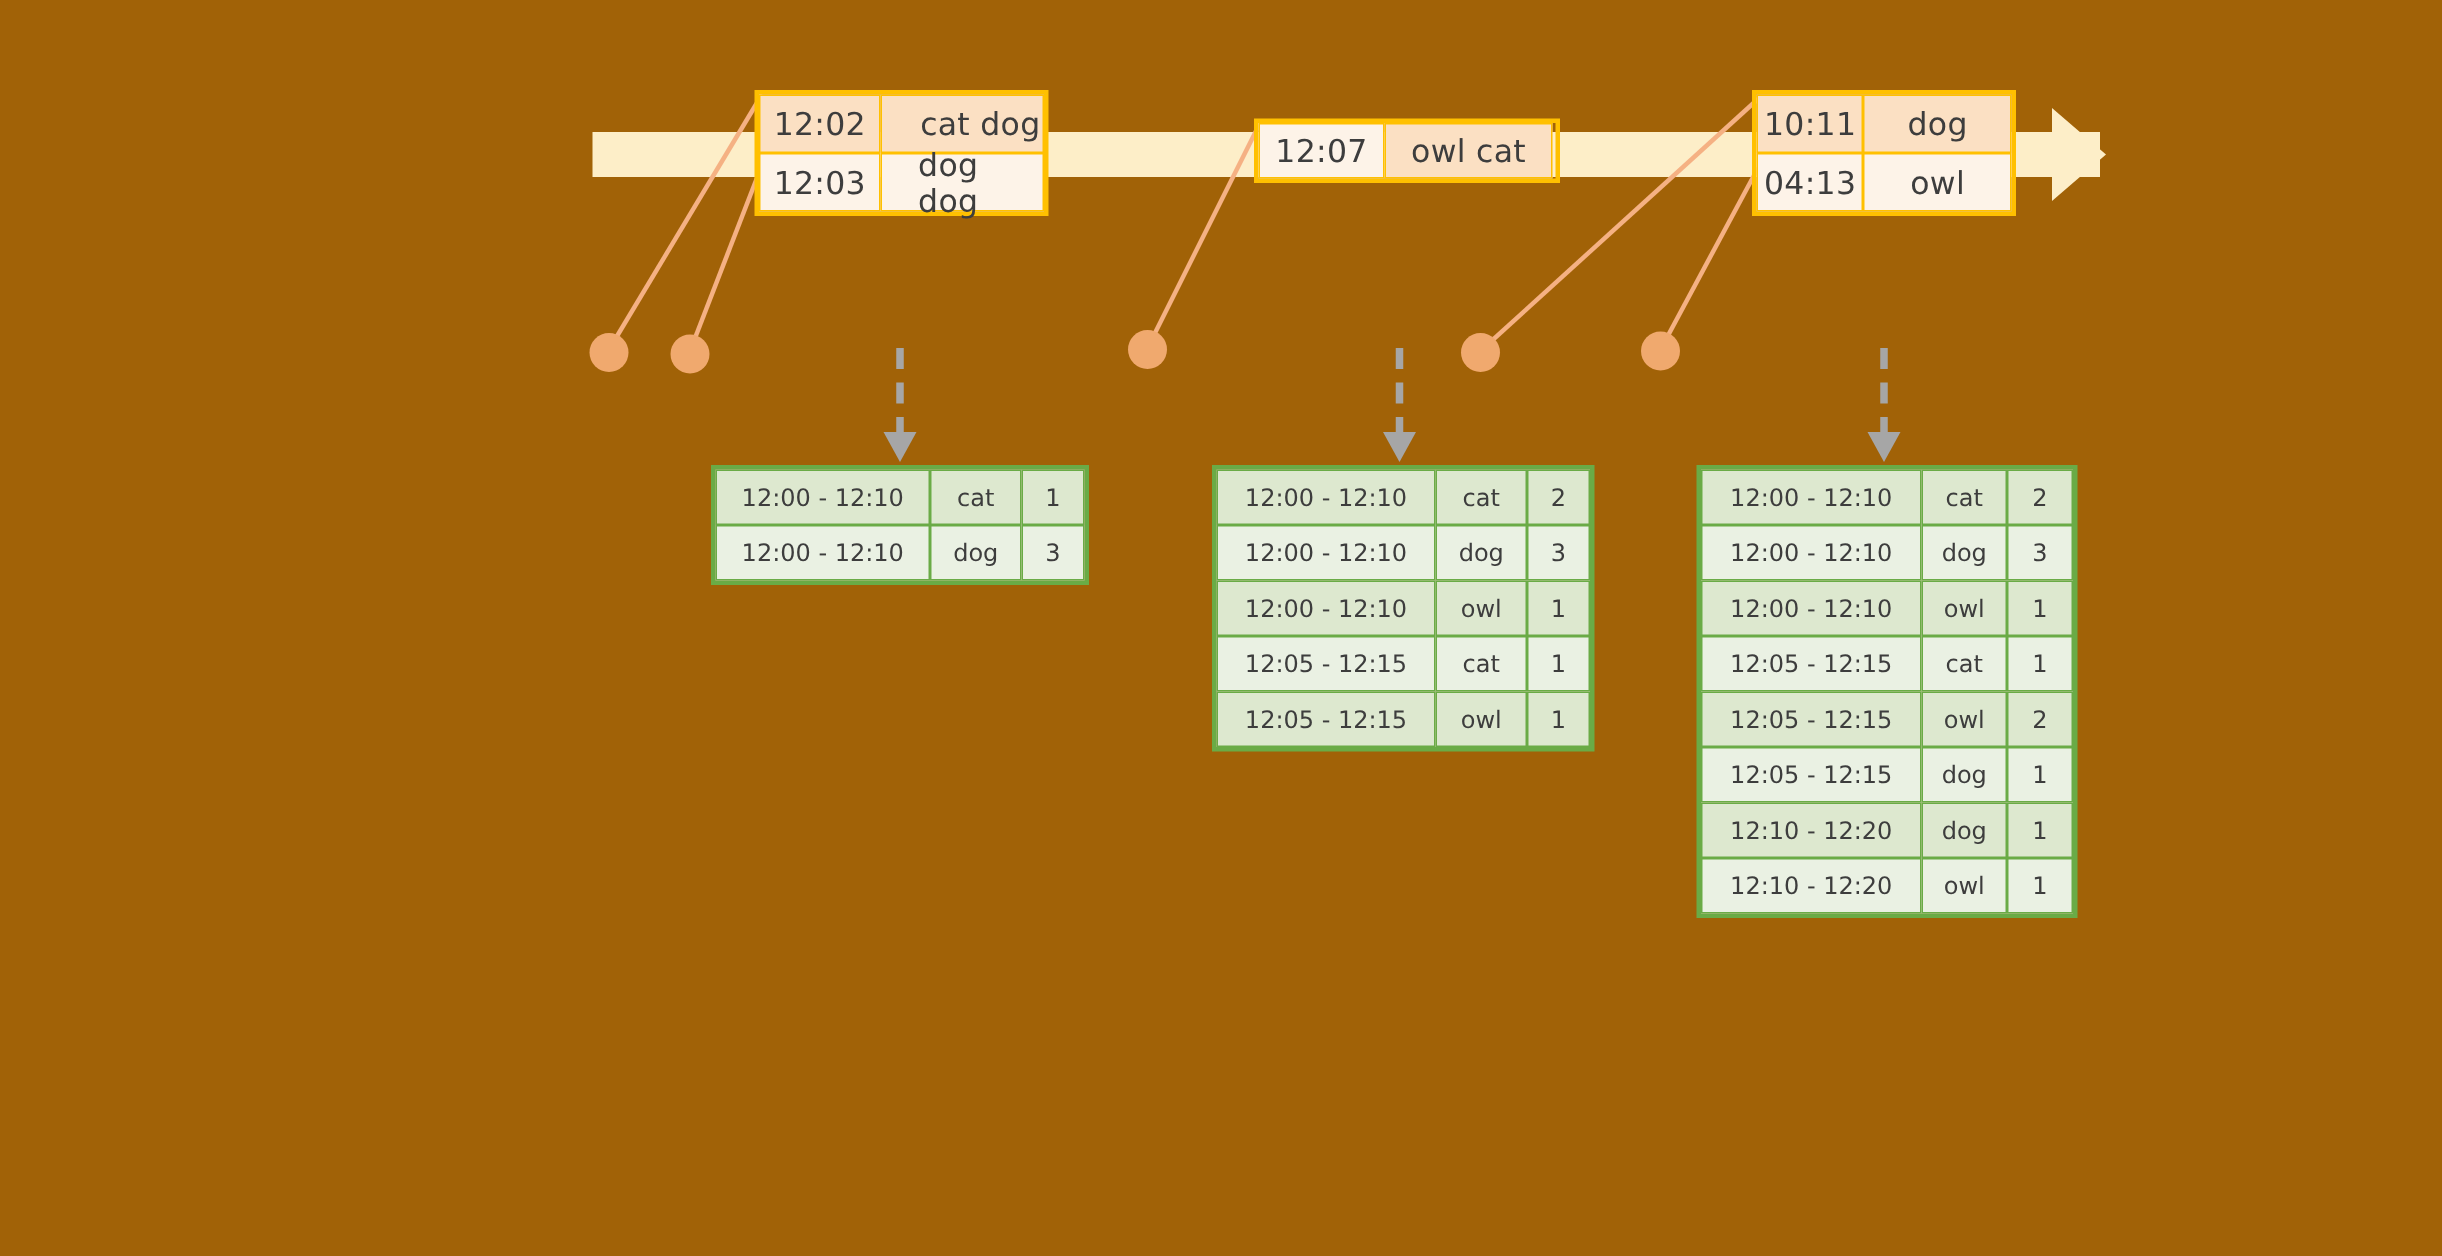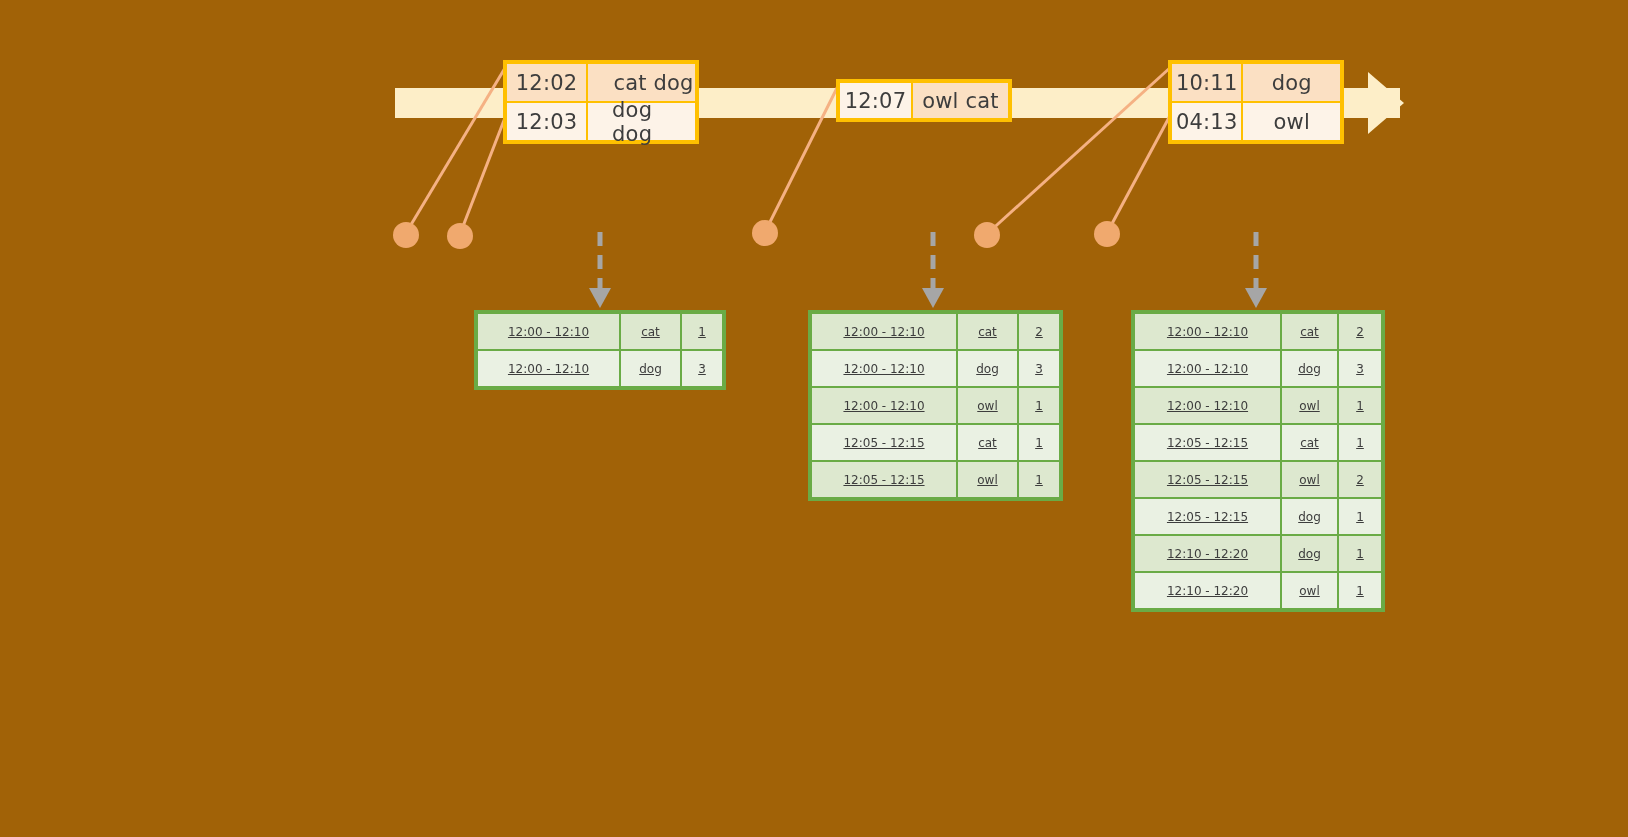--- a/index.html
+++ b/index.html
@@ -65,21 +65,21 @@
   }
   .event-cell.time { width: 84px; }
   .event-cell.val  { width: 112px; }
   .event-cell.light { background: #fdf3e8; }
 
   
   #event-box-1 { left: 503px; top: 60px; width: 196px; }
   #event-box-1 .event-cell.time { width: 84px; }
   #event-box-1 .event-cell.val  { width: 112px; padding-left: 24px; }
   
-  #event-box-2 { left: 836px; top: 79px; width: 176px; height: 43px; }
+  #event-box-2 { left: 836px; top: 79px; width: 204px; height: 43px; }
   #event-box-2 .event-row { height: 37px; }
   #event-box-2 .event-cell.time { width: 84px; }
   #event-box-2 .event-cell.val  { width: 112px; text-align: center; }
   
   #event-box-3 { left: 1168px; top: 60px; width: 176px; }
   #event-box-3 .event-cell.time { width: 74px; }
   #event-box-3 .event-cell.val  { width: 102px; }
 
   
   .result-table {
@@ -87,25 +87,24 @@
     border: 3px solid #6aab46;
     box-sizing: border-box;
   }
   .rt-row { display: flex; flex-direction: row; }
   .rt-cell {
     box-sizing: border-box;
     border: 1px solid #6aab46;
     display: flex;
     align-items: center;
     justify-content: center;
-    font-size: 12px;
+    font-size: 16px;
     color: #3d3d3d;
     height: 37px;
     background: #dde8cf;
-    text-decoration: underline;
   }
   .rt-row.odd .rt-cell { background: #eaf1e3; }
   .rt-cell.range { }
   .rt-cell.word  { }
   .rt-cell.count { }
 
   #result-table-1 { left: 474px; top: 310px; }
   #result-table-1 .rt-cell.range { width: 143px; }
   #result-table-1 .rt-cell.word  { width: 61px; }
   #result-table-1 .rt-cell.count { width: 42px; }

